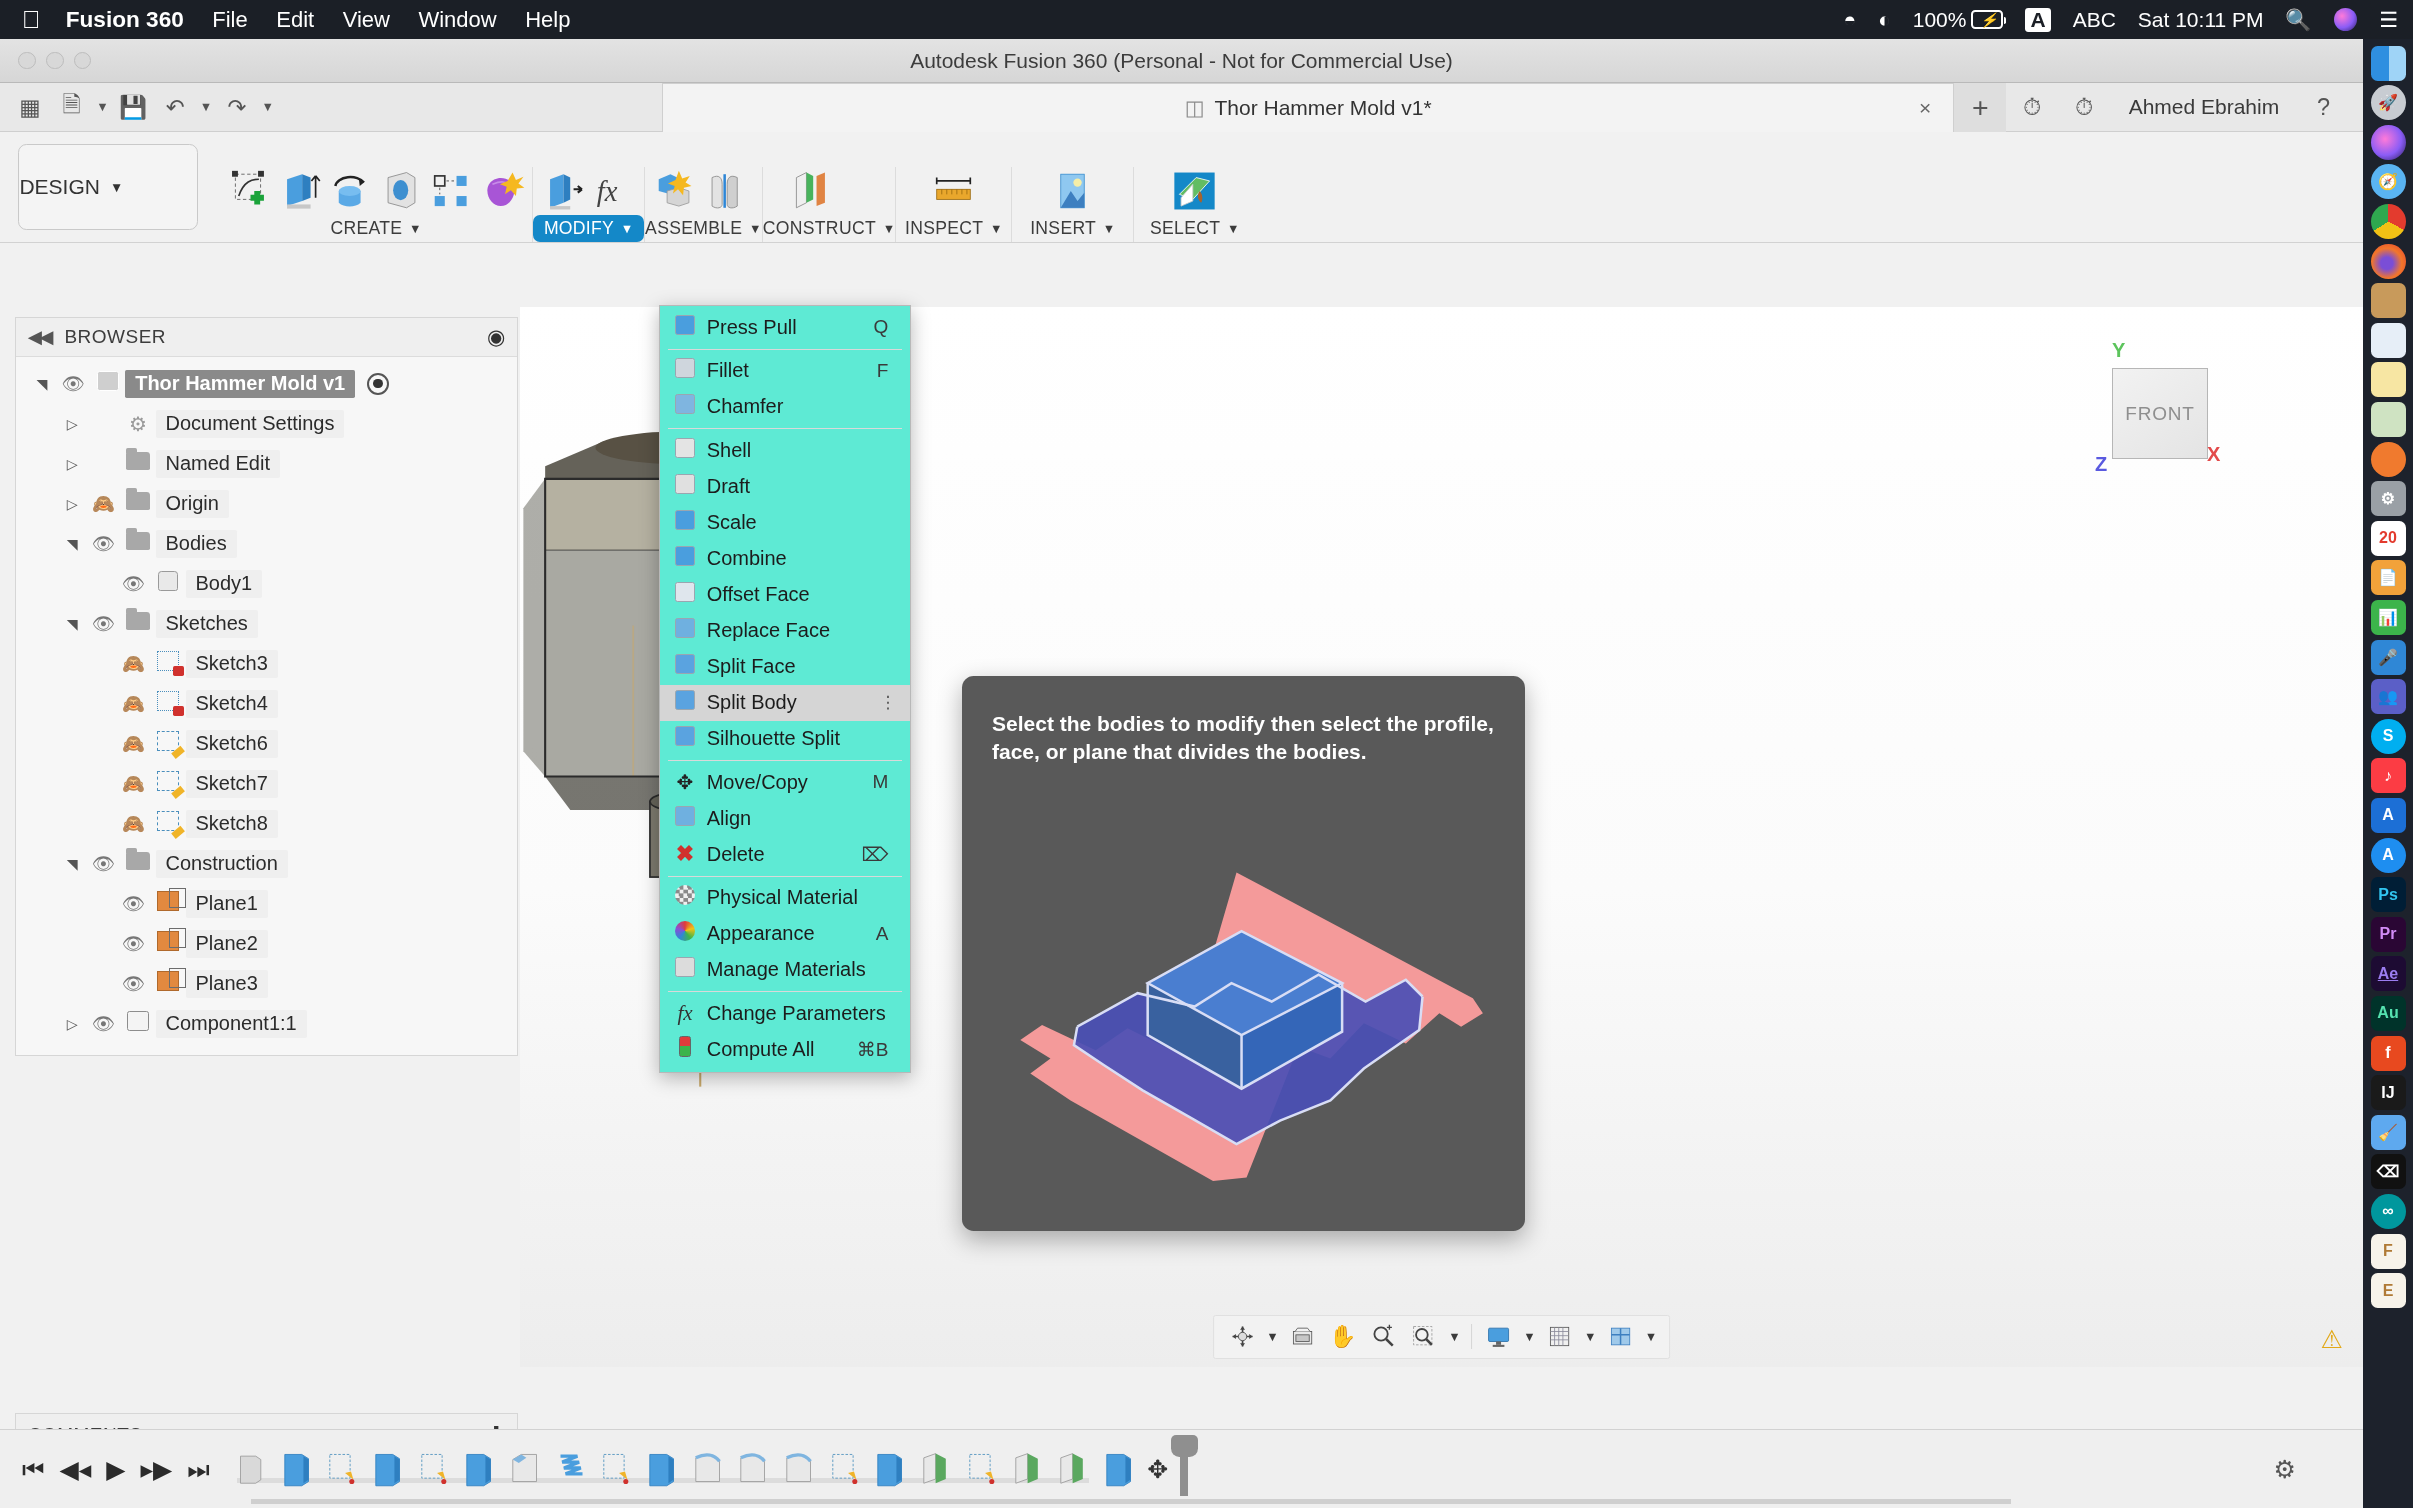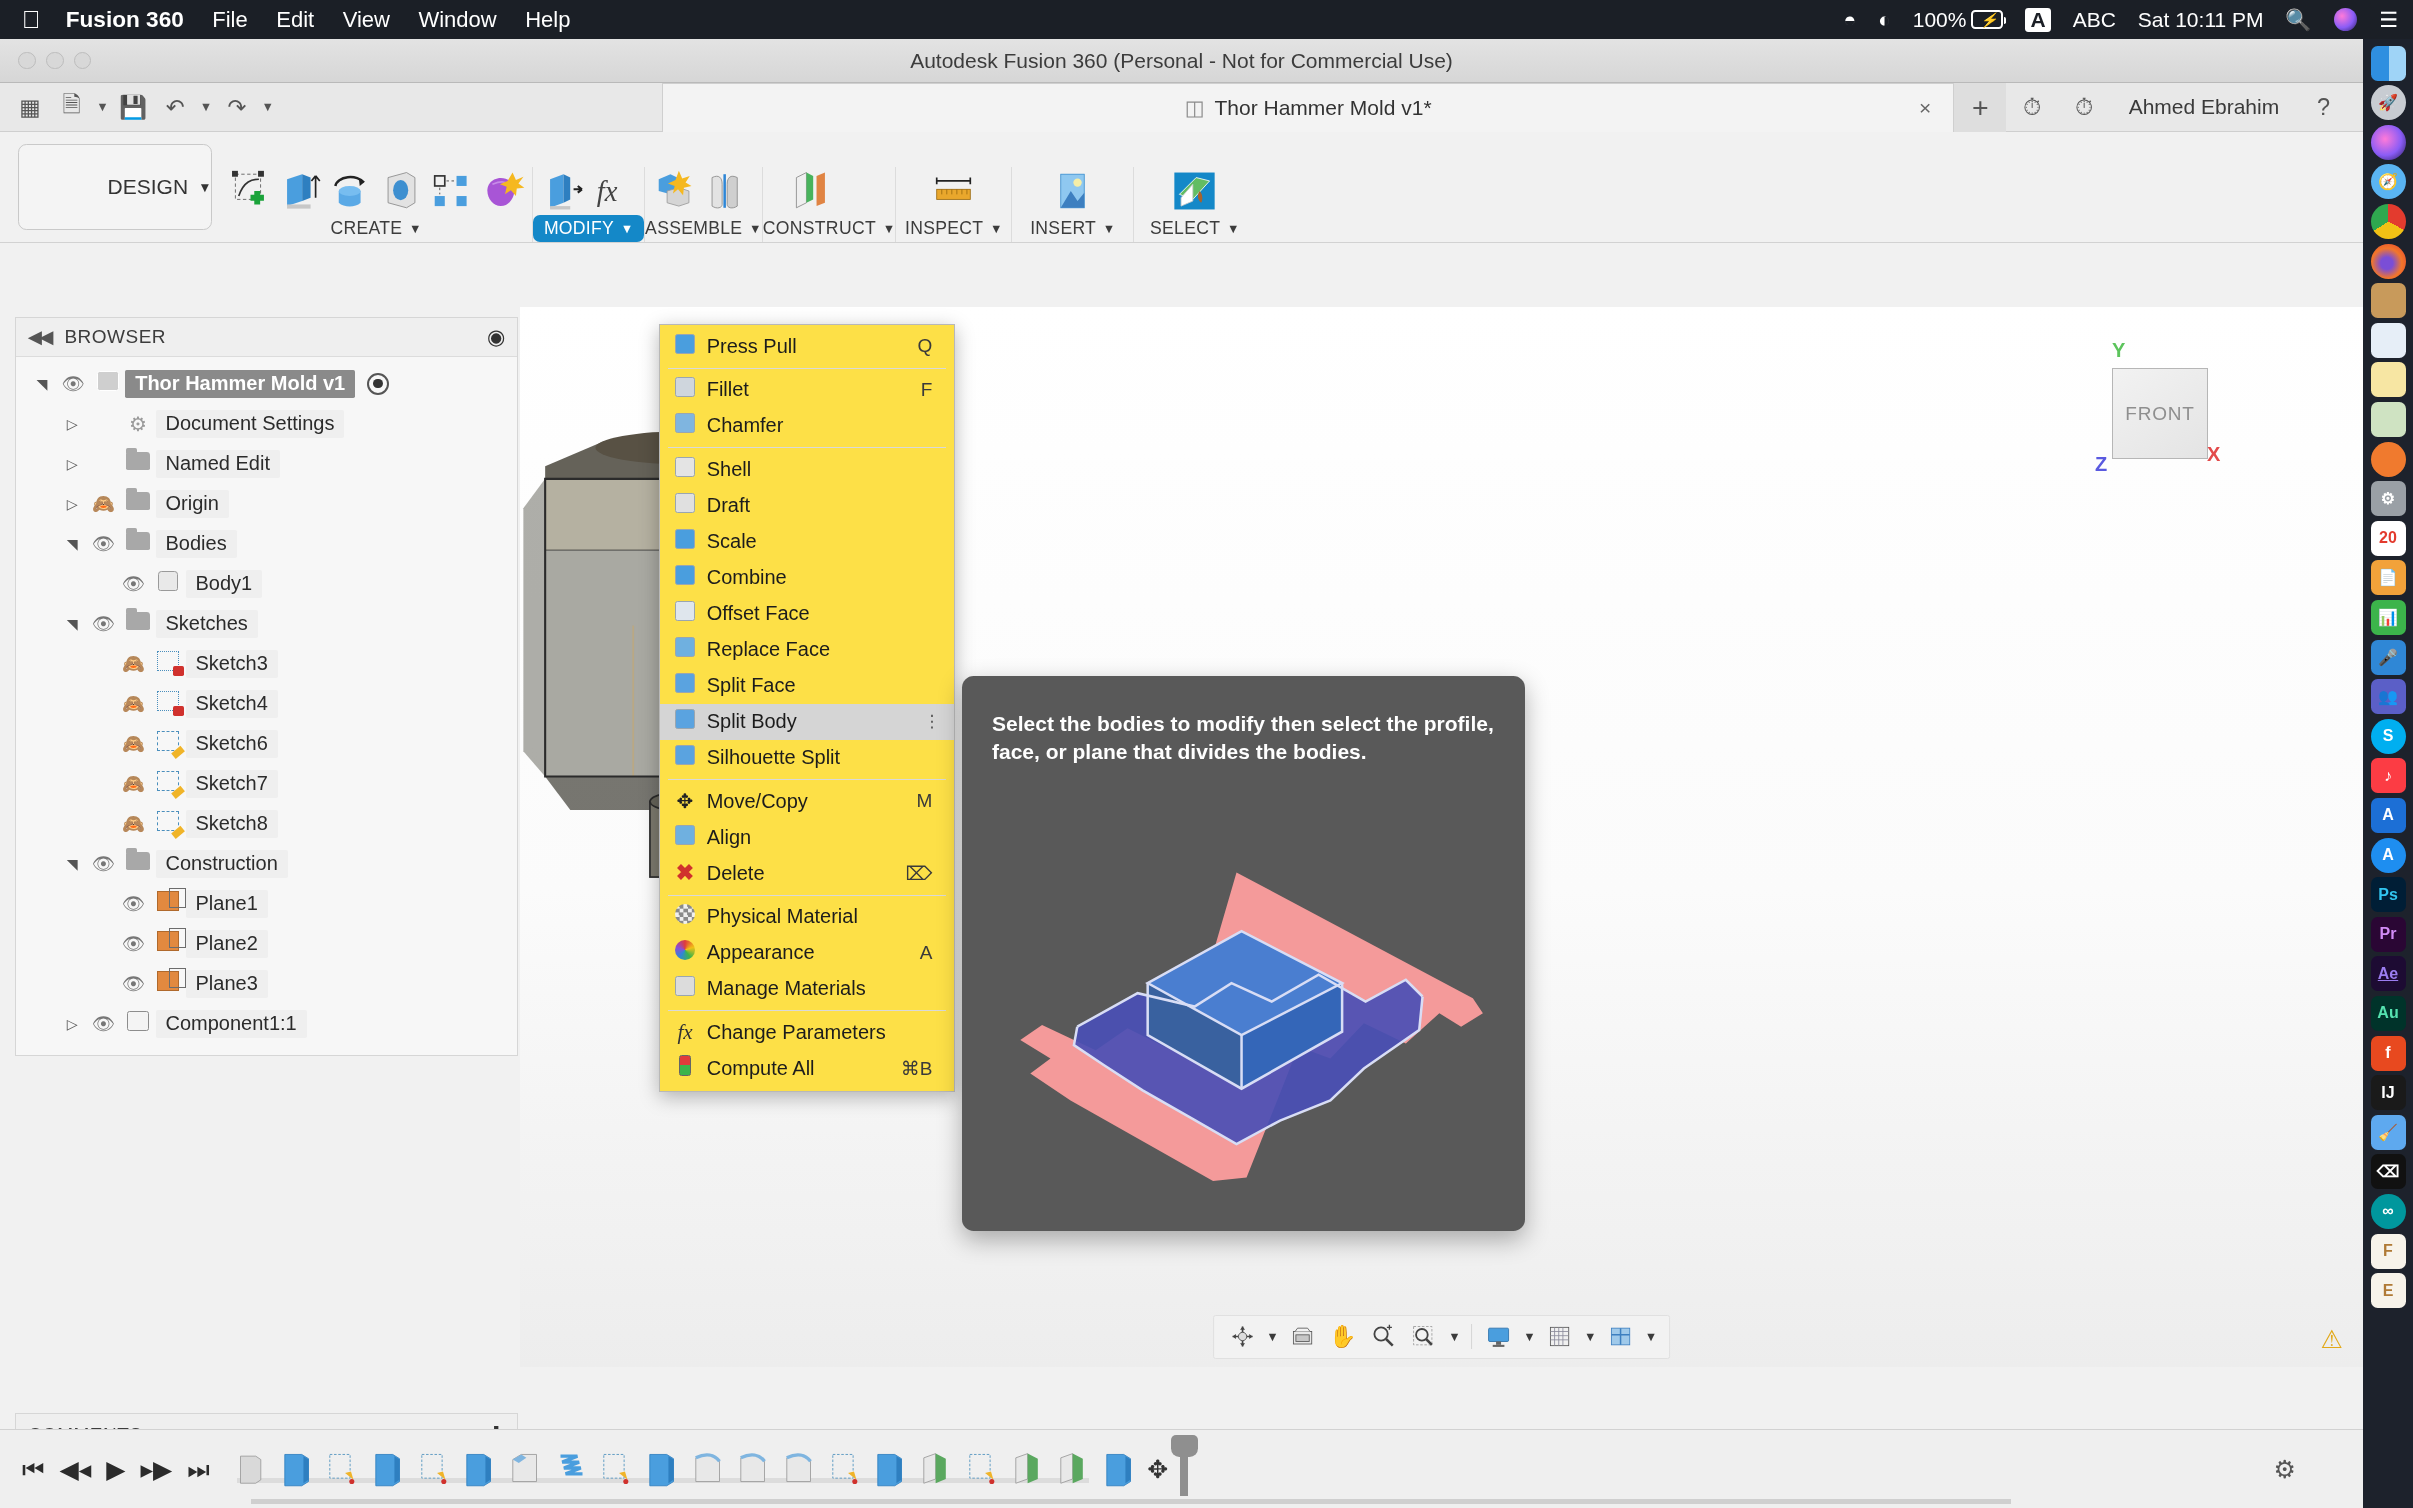--- a/index.html
+++ b/index.html
@@ -89,22 +89,22 @@
     width: 52px; height: 49px; display: flex; align-items: center; justify-content: center;
     font-size: 23.5px; color: #555;
   }
   .abr-btn.plus { background: #dedede; font-size: 28.5px; font-weight: 300; }
   .user-name { font-size: 21px; color: #3a3a3a; padding: 0 18.4px; white-space: nowrap; }
 
   
   .ribbon { height: 111px; background: #f1f1f1; display: flex; position: relative;
             border-bottom: 0.8px solid #d2d2d2; }
   .design-box {
-    width: 194px; margin: 11.7px 10px 11.7px 18.4px; border: 0.8px solid #c9c9c9; border-radius: 8.4px;
-    background: #f4f4f4; display: flex; align-items: center; justify-content: flex-end;
+    width: 180px; margin: 11.7px 10px 11.7px 18.4px; border: 0.8px solid #c9c9c9; border-radius: 8.4px;
+    background: #f4f4f4; display: flex; align-items: center; justify-content: flex-start;
     font-size: 21px; color: #333;
   }
   .ribbon-tabs {
     position: absolute; top: 0; left: 220px; display: flex; align-items: flex-start; height: 37px;
   }
   .rtab {
     font-size: 19px; color: #4a4a4a; letter-spacing: 0.3px; padding: 6.7px 22px 5px;
     position: relative;
   }
   .rtab.active { color: #1488c8; }
@@ -209,23 +209,23 @@
   }
   .nav-btn { width: 37px; height: 37px; display:flex; align-items:center; justify-content:center;
              font-size: 22px; color:#4a4a4a; }
   .nav-caret { font-size: 12.6px; color: #3b3b3b; width: 17px; text-align:center; }
   .nav-sep { width: 0.8px; height: 25px; background: #d5d5d5; margin: 0 5px; }
 
   .warn-icon { position: absolute; right: 20px; bottom: 13.4px; font-size: 25px; color: #e2a817; }
 
   
   .menu {
-    position: absolute; left: 659px; top: 266px; width: 296px;
-    background: #fde047; border: 0.8px solid #b8b8b8;
-    box-shadow: 0 5px 18.4px rgba(0,0,0,.28); z-index: 40; padding: 3.4px 0 5px; margin-top: 19px;
+    position: absolute; left: 659px; top: 266px; width: 252px;
+    background: #5eead4; border: 0.8px solid #b8b8b8;
+    box-shadow: 0 5px 18.4px rgba(0,0,0,.28); z-index: 40; padding: 3.4px 0 5px;
   }
   .mi { display: flex; align-items: center; height: 36px; padding: 0 10px; position: relative; }
   .mi.sel { background: #d5d5d5; }
   .mi .mi-ic { width: 30px; text-align: center; flex: none; font-size: 17.6px; }
   .mi .mi-lb { font-size: 20px; color: #1c1c1c; flex: 1; padding-left: 6.7px; }
   .mi .mi-sc { font-size: 19px; color: #3a3a3a; padding-right: 11.7px; }
   .mi .mi-dots { position: absolute; right: 13.4px; font-size: 17px; color: #555; line-height: .55; }
   .m-sep { height: 0.8px; background: #d9d9d9; margin: 3.4px 8.4px; }
   .sq { display: inline-block; width: 20px; height: 20px; border-radius: 2.5px; }
 

